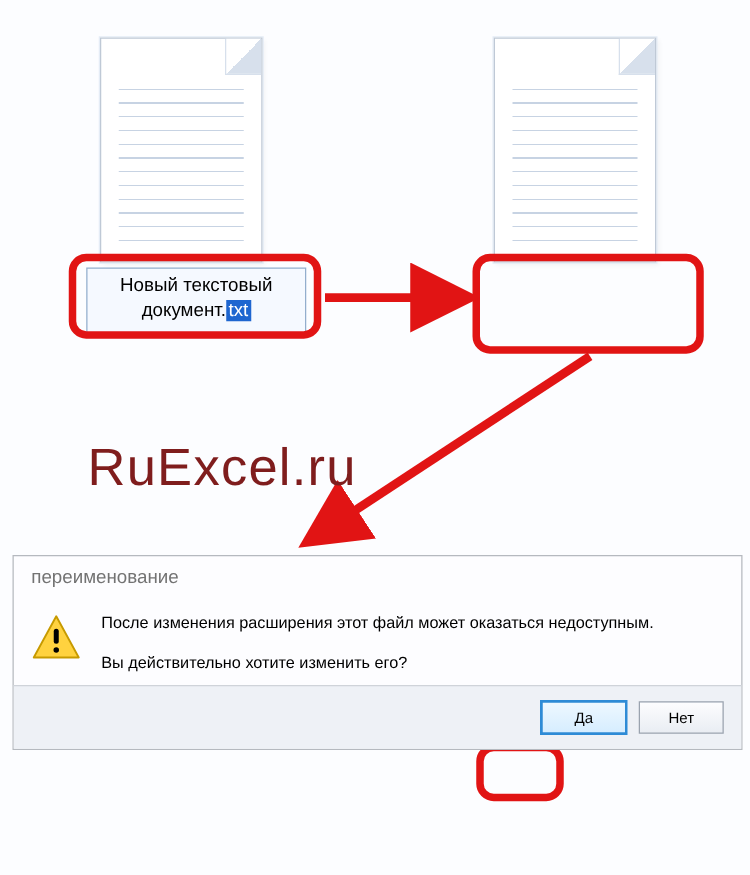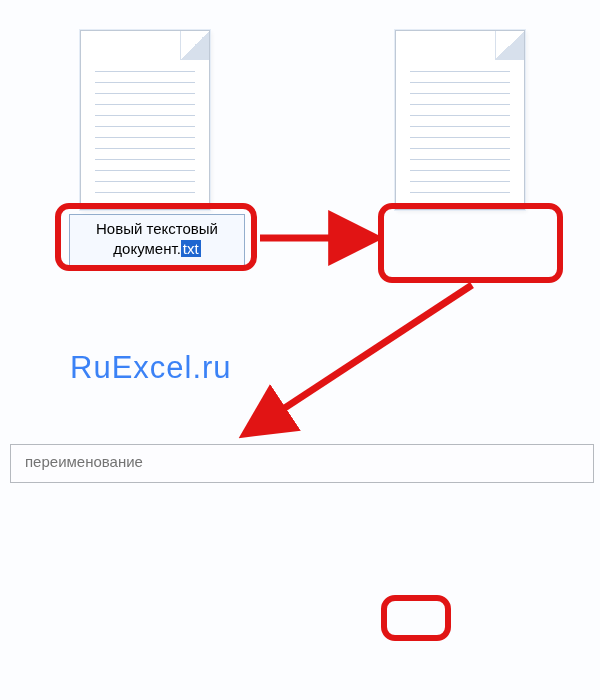--- a/index.html
+++ b/index.html
@@ -95,22 +95,22 @@
     position: absolute;
     top: 0; left: 0;
     width: 600px; height: 600px;
     pointer-events: none;
   }
 
   
   .brand {
     position: absolute;
     left: 70px; top: 350px;
-    font-size: 31px;
-    color: #3b82f6;
+    font-size: 42px;
+    color: #7f1d1d;
     font-family: "Segoe UI Light", "Segoe UI", sans-serif;
     letter-spacing: 1px;
   }
 
   
   .dialog {
     position: absolute;
     left: 10px; right: 6px; top: 444px;
     border: 1px solid #b5b9bf;
     background: #fdfdff;
@@ -189,13 +189,30 @@
     </marker>
   </defs>
   <line x1="260" y1="238" x2="373" y2="238" stroke="#e11414" stroke-width="7" marker-end="url(#ahead)"></line>
   <line x1="472" y1="285" x2="248" y2="432" stroke="#e11414" stroke-width="7" marker-end="url(#ahead)"></line>
 </svg>
 
 <div class="brand">RuExcel.ru</div>
 
 <div class="dialog">
   <div class="title">переименование</div>
+  <div class="body">
+    <div class="warn-icon">
+      <svg viewBox="0 0 40 40">
+        <path d="M20 3 L38 36 L2 36 Z" fill="#ffd23f" stroke="#c79a00" stroke-width="1.5" stroke-linejoin="round"></path>
+        <rect x="18" y="13" width="4" height="12" rx="2" fill="#000"></rect>
+        <circle cx="20" cy="30" r="2.2" fill="#000"></circle>
+      </svg>
+    </div>
+    <div class="msg">
+      <div>После изменения расширения этот файл может оказаться недоступным.</div>
+      <div class="line2">Вы действительно хотите изменить его?</div>
+    </div>
+  </div>
+  <div class="footer">
+    <button class="btn default">Да</button>
+    <button class="btn">Нет</button>
+  </div>
 </div>
 
 </body></html>

